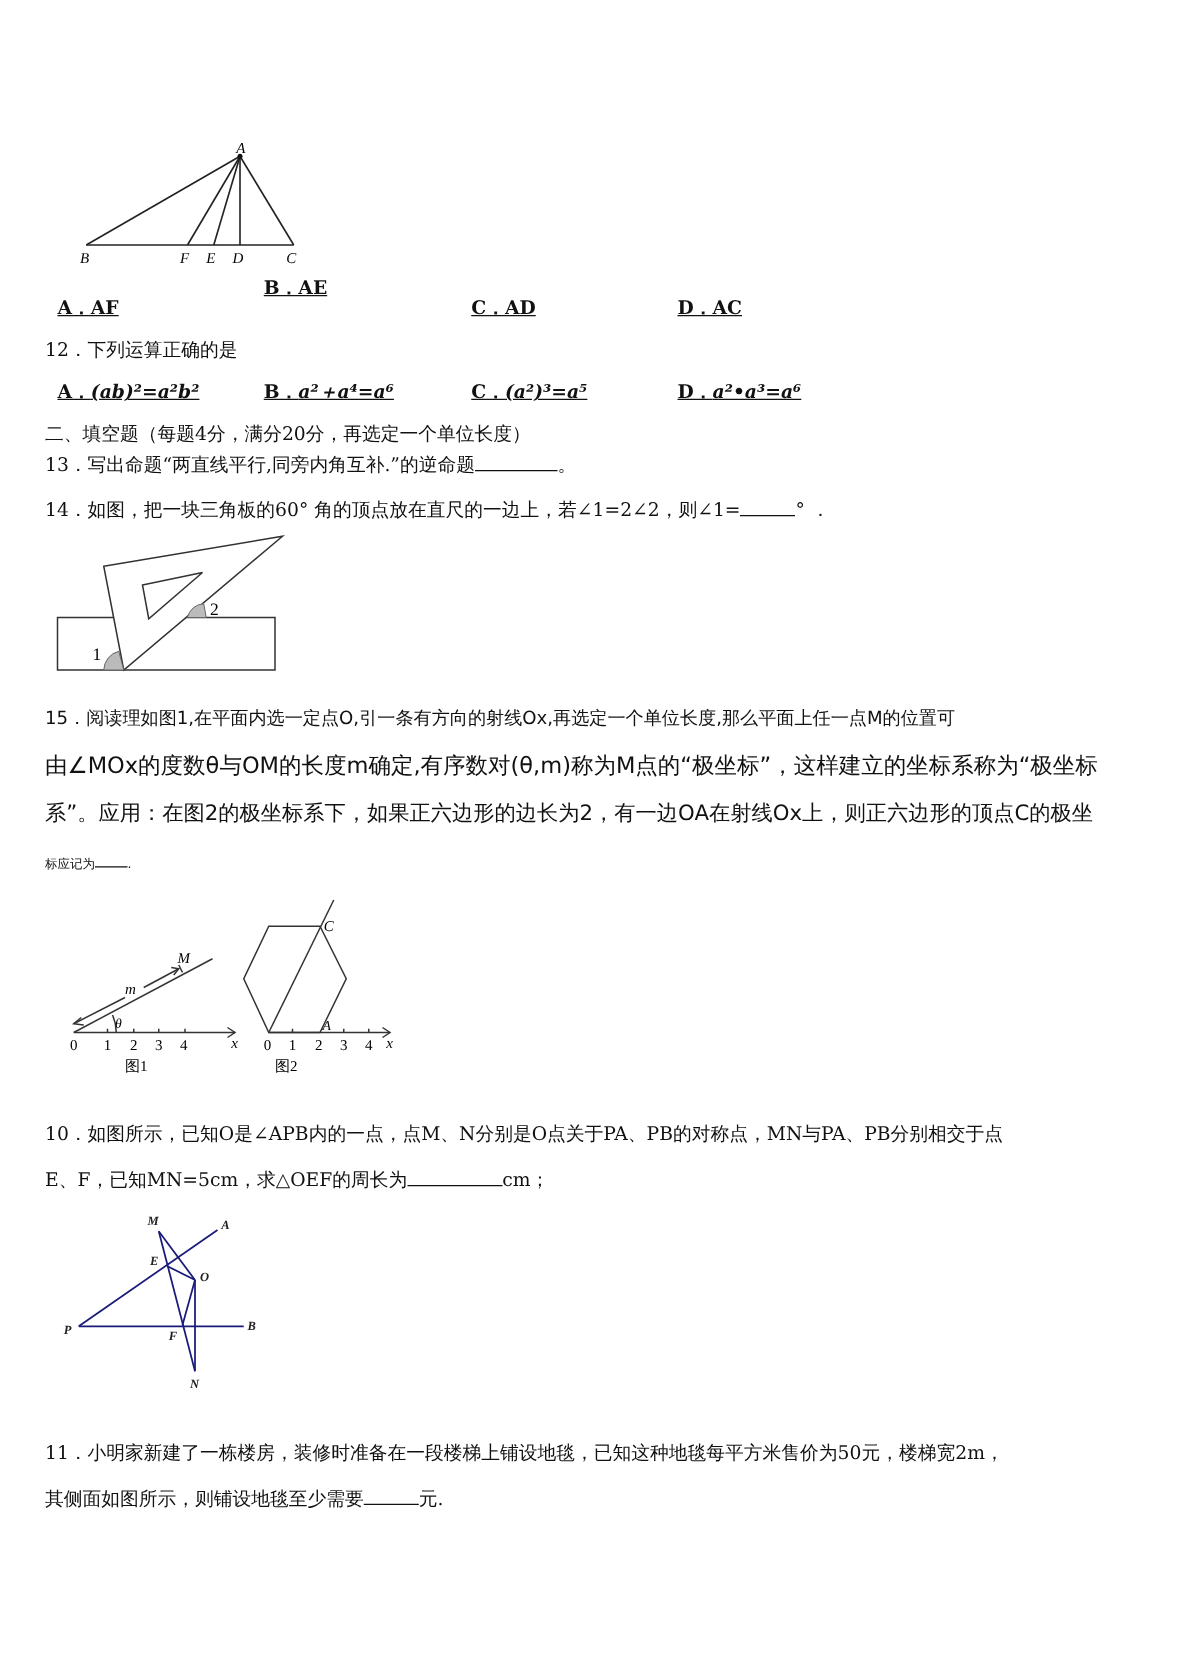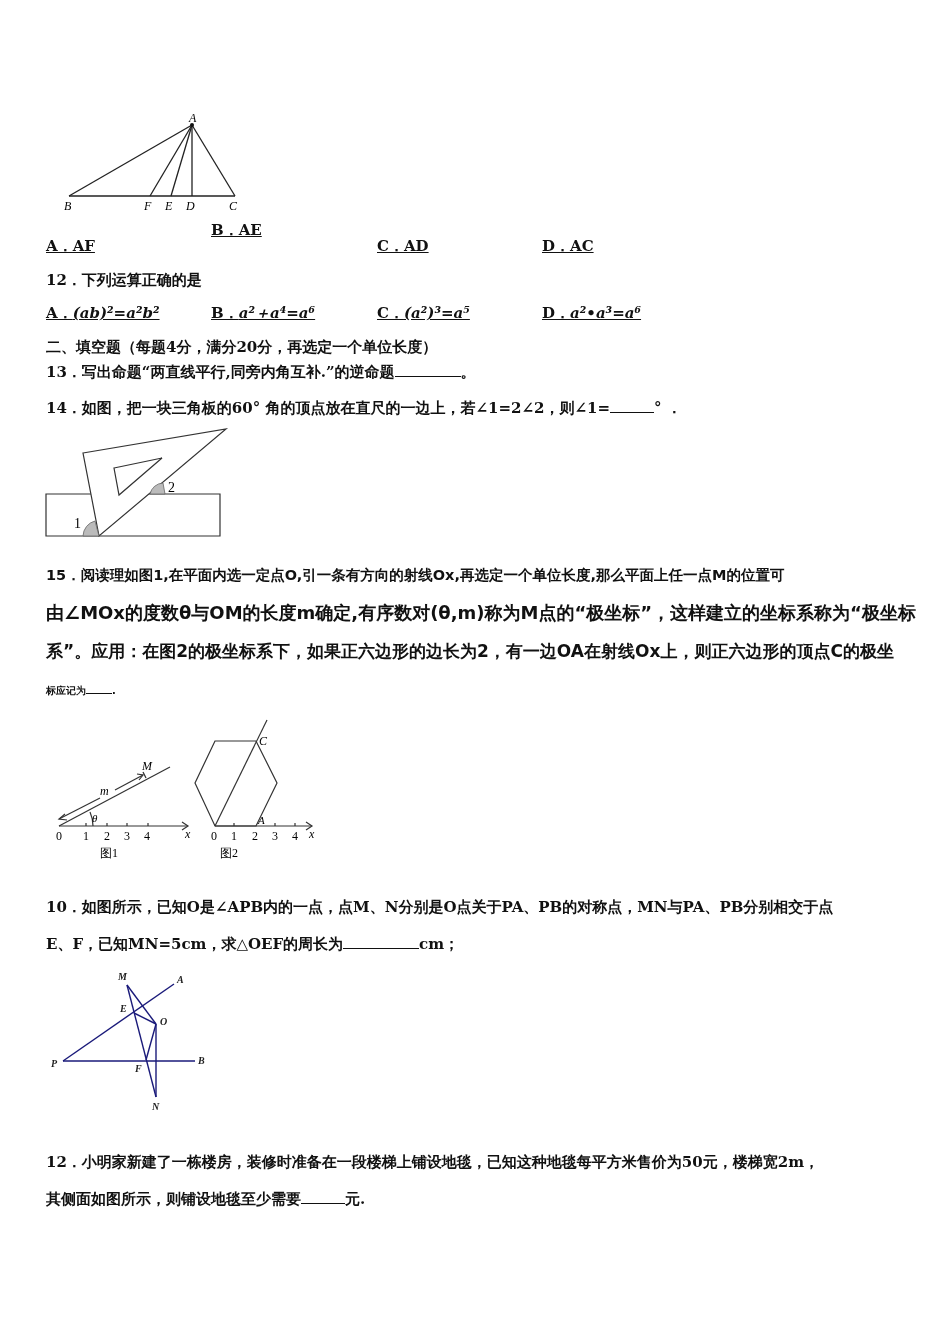--- a/index.html
+++ b/index.html
@@ -1,19 +1,19 @@
 <!DOCTYPE html>
 <html><head>
 <meta charset="utf-8">
 <style>
   html, body { margin: 0; padding: 0; background: #ffffff; }
   body { width: 950px; height: 1344px; position: relative; overflow: hidden;
          font-family: "DejaVu Serif", "Liberation Serif", serif; color: #111; }
   .abs { position: absolute; }
-  .line { position: absolute; left: 46px; font-size: 15px; line-height: 20px; white-space: nowrap; font-weight: bold; }
+  .line { position: absolute; left: 36px; font-size: 15px; line-height: 20px; white-space: nowrap; font-weight: normal; }
   .opt { position: absolute; font-size: 15px; line-height: 20px; font-weight: bold; white-space: nowrap; text-decoration: underline; }
   .sans { font-family: "DejaVu Sans", "Liberation Sans", sans-serif; }
   .blank { display: inline-block; border-bottom: 1.5px solid #111; height: 14px; vertical-align: baseline; }
   svg text { font-family: "Liberation Serif", "DejaVu Serif", serif; }
 </style>
 </head>
 <body>
 
 <svg class="abs" style="left:55px;top:112px" width="200" height="100" viewBox="0 0 200 100">
   <g stroke="#222" stroke-width="1.3" fill="none">
@@ -148,16 +148,16 @@
     <text x="137" y="23">A</text>
     <text x="80" y="52">E</text>
     <text x="120" y="65">O</text>
     <text x="11" y="107">P</text>
     <text x="95" y="112">F</text>
     <text x="158" y="104">B</text>
     <text x="112" y="150">N</text>
   </g>
 </svg>
 
-<div class="line" style="top:1152px">12．小明家新建了一栋楼房，装修时准备在一段楼梯上铺设地毯，已知这种地毯每平方米售价为50元，楼梯宽2m，</div>
+<div class="line" style="top:1152px">11．小明家新建了一栋楼房，装修时准备在一段楼梯上铺设地毯，已知这种地毯每平方米售价为50元，楼梯宽2m，</div>
 <div class="line" style="top:1189px">
   <span>其侧面如图所示，则铺设地毯至少需要</span><span class="blank" style="width:44px"></span><span>元.</span>
 </div>
 
 </body></html>

